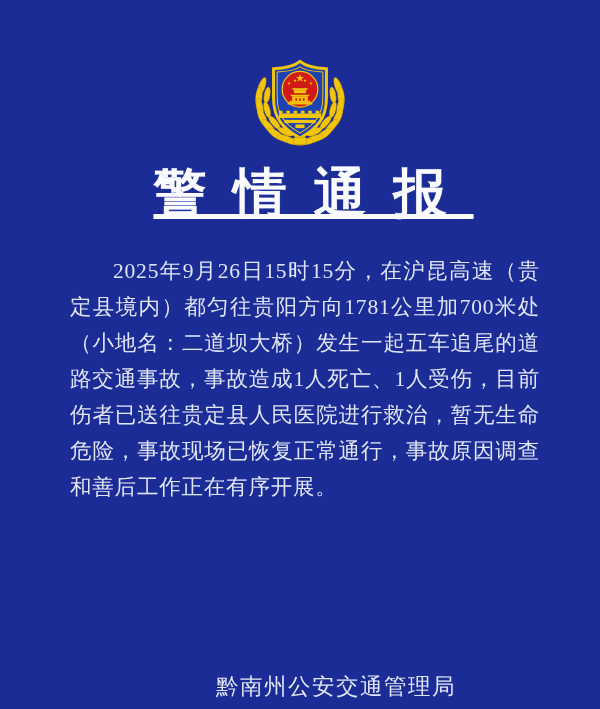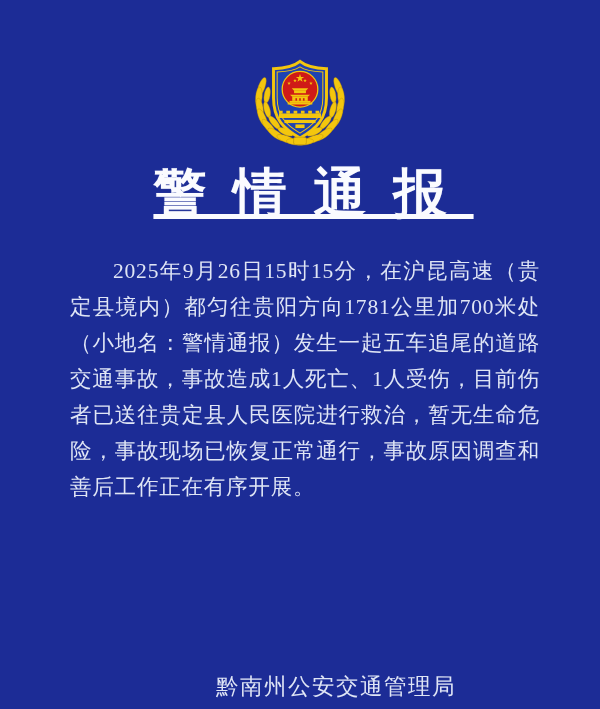--- a/index.html
+++ b/index.html
@@ -137,20 +137,20 @@
         <rect x="43" y="71" width="34" height="3.5"></rect>
         <rect x="55" y="76" width="10" height="4"></rect>
       </g>
 
       <rect x="53" y="90" width="14" height="8" rx="2" class="gold-f" stroke="var(--gold-dark, #b98f07)" stroke-width="0.6"></rect>
     </svg>
   </div>
 
   <div class="title">警情通报</div>
 
-  <p class="body-text">2025年9月26日15时15分，在沪昆高速（贵定县境内）都匀往贵阳方向1781公里加700米处（小地名：警情通报）发生一起五车追尾的道路交通事故，事故造成1人死亡、1人受伤，目前伤者已送往贵定县人民医院进行救治，暂无生命危险，事故现场已恢复正常通行，事故原因调查和善后工作正在有序开展。</p>
+  <p class="body-text">2025年9月26日15时15分，在沪昆高速（贵定县境内）都匀往贵阳方向1781公里加700米处（小地名：二道坝大桥）发生一起五车追尾的道路交通事故，事故造成1人死亡、1人受伤，目前伤者已送往贵定县人民医院进行救治，暂无生命危险，事故现场已恢复正常通行，事故原因调查和善后工作正在有序开展。</p>
 
   <div class="footer">
     <div class="signature">黔南州公安交通管理局</div>
 
   </div>
 
 </div>
 
 </body></html>

